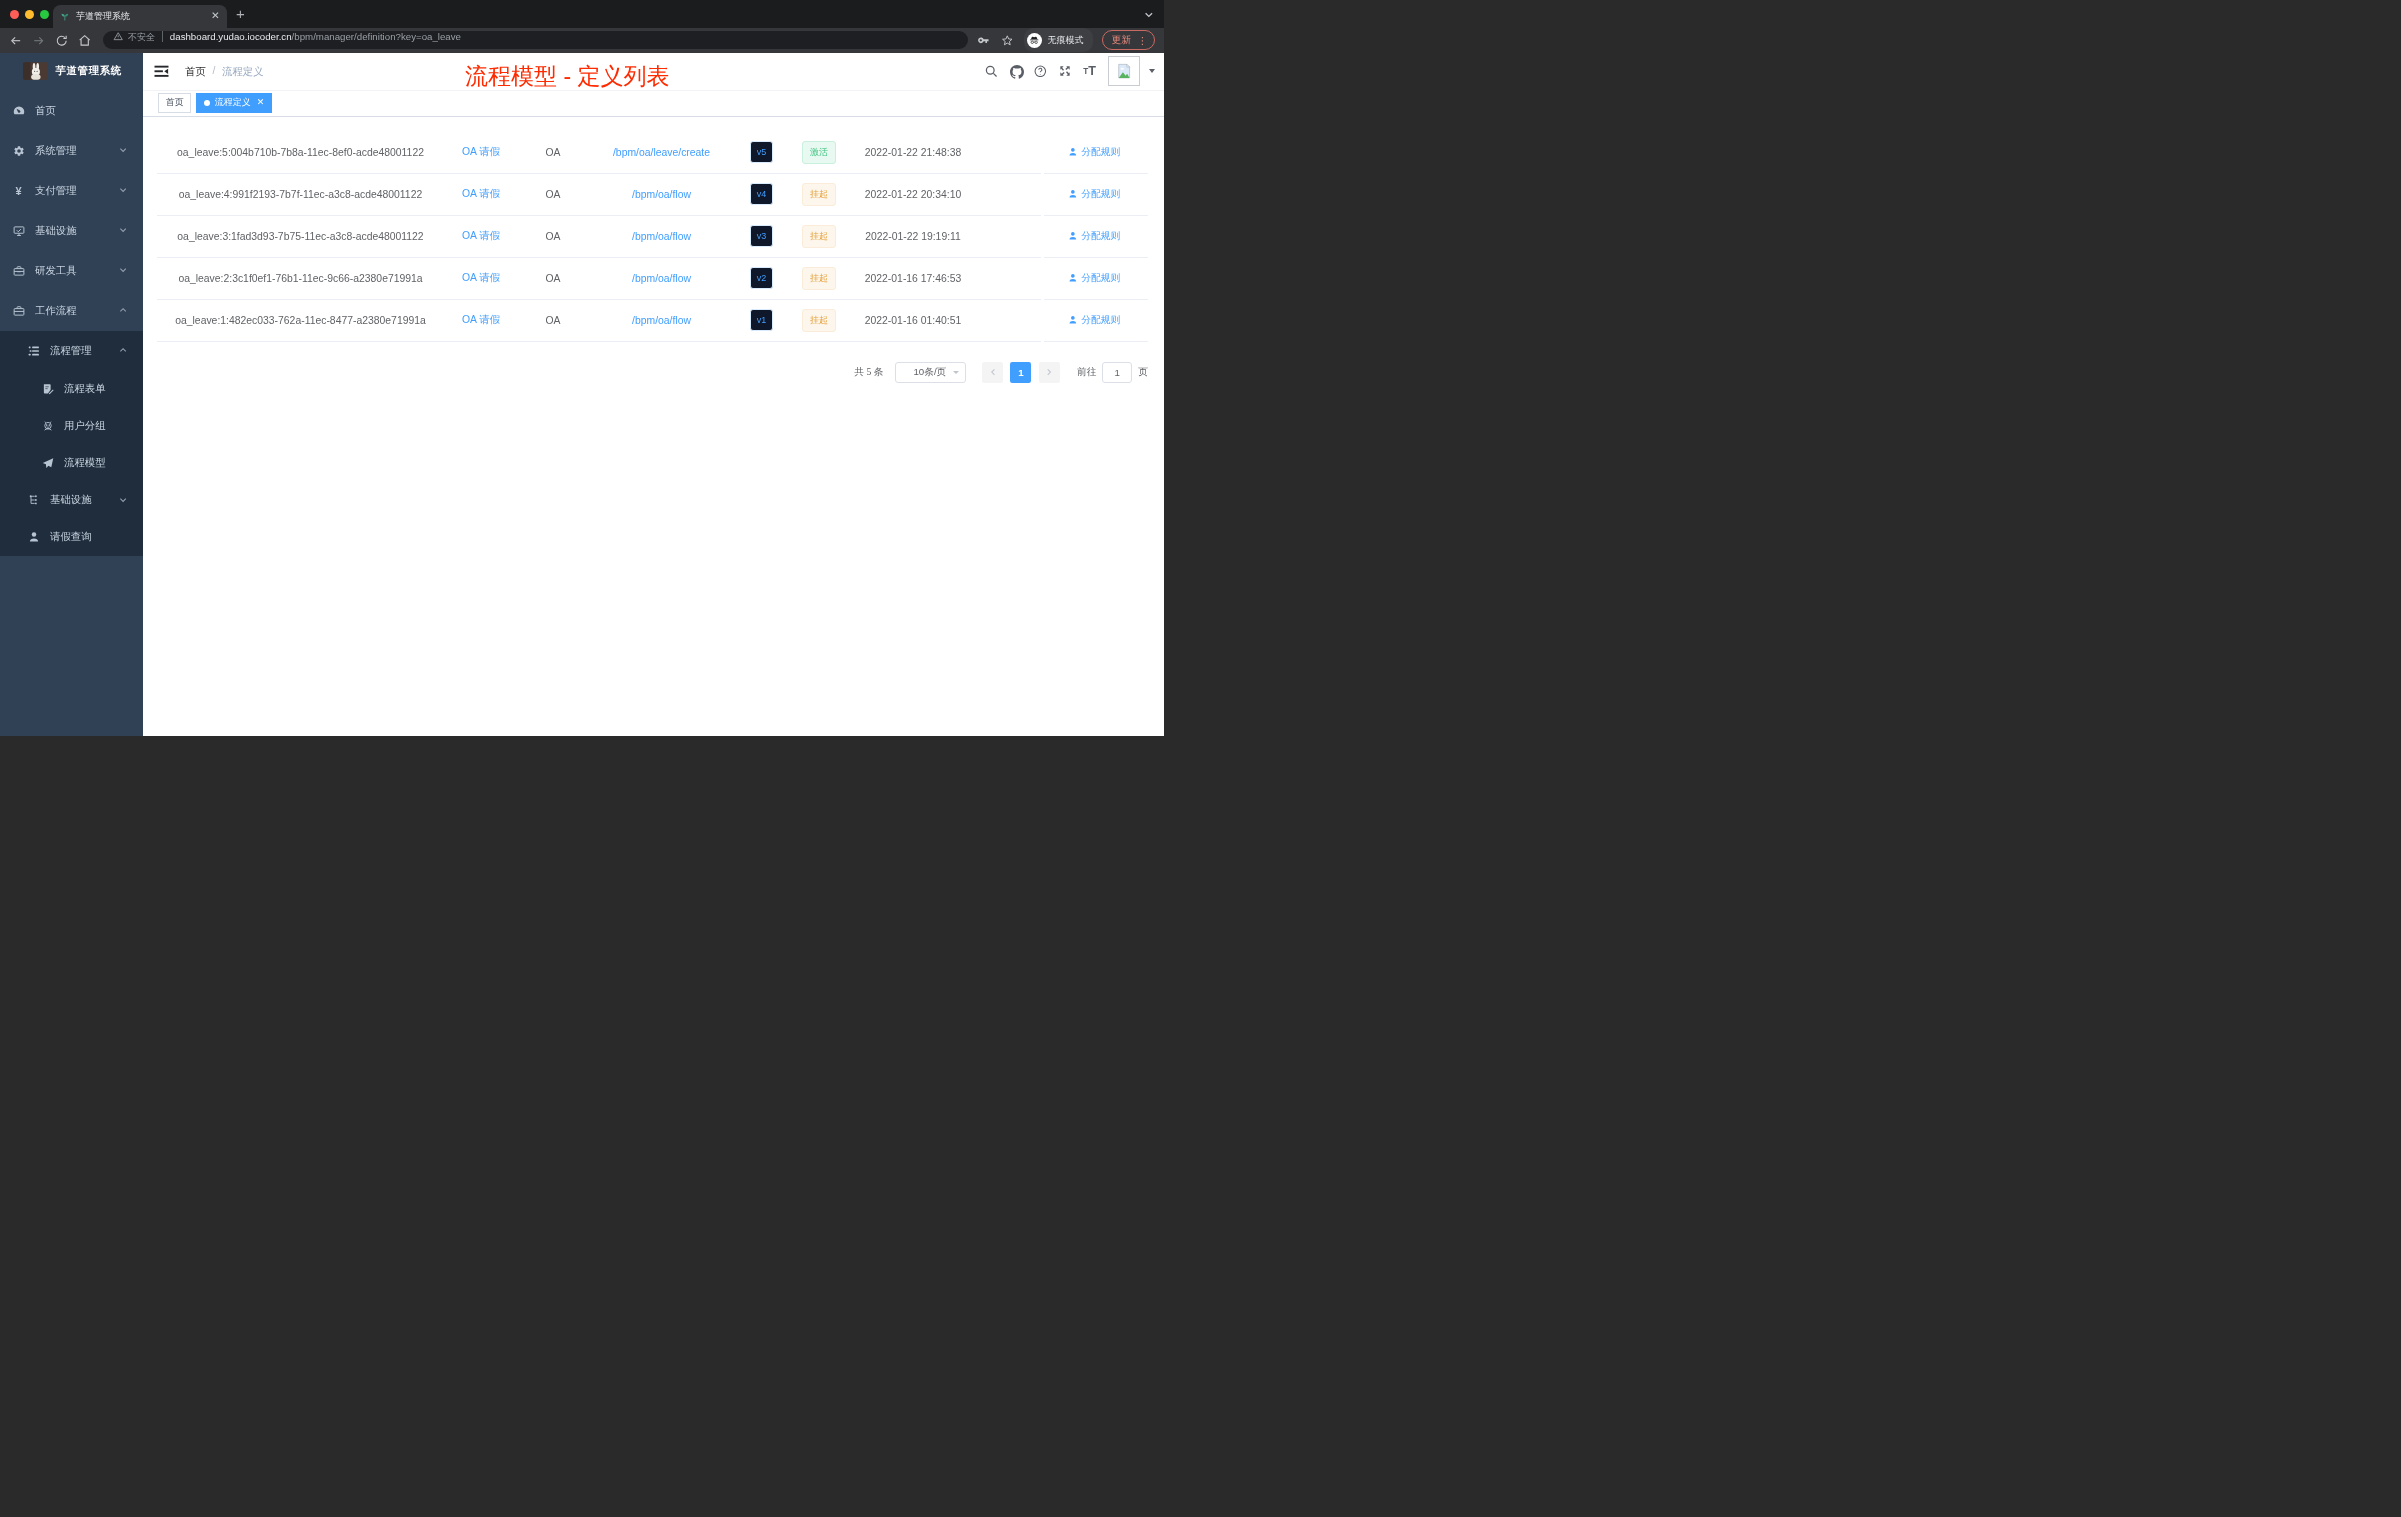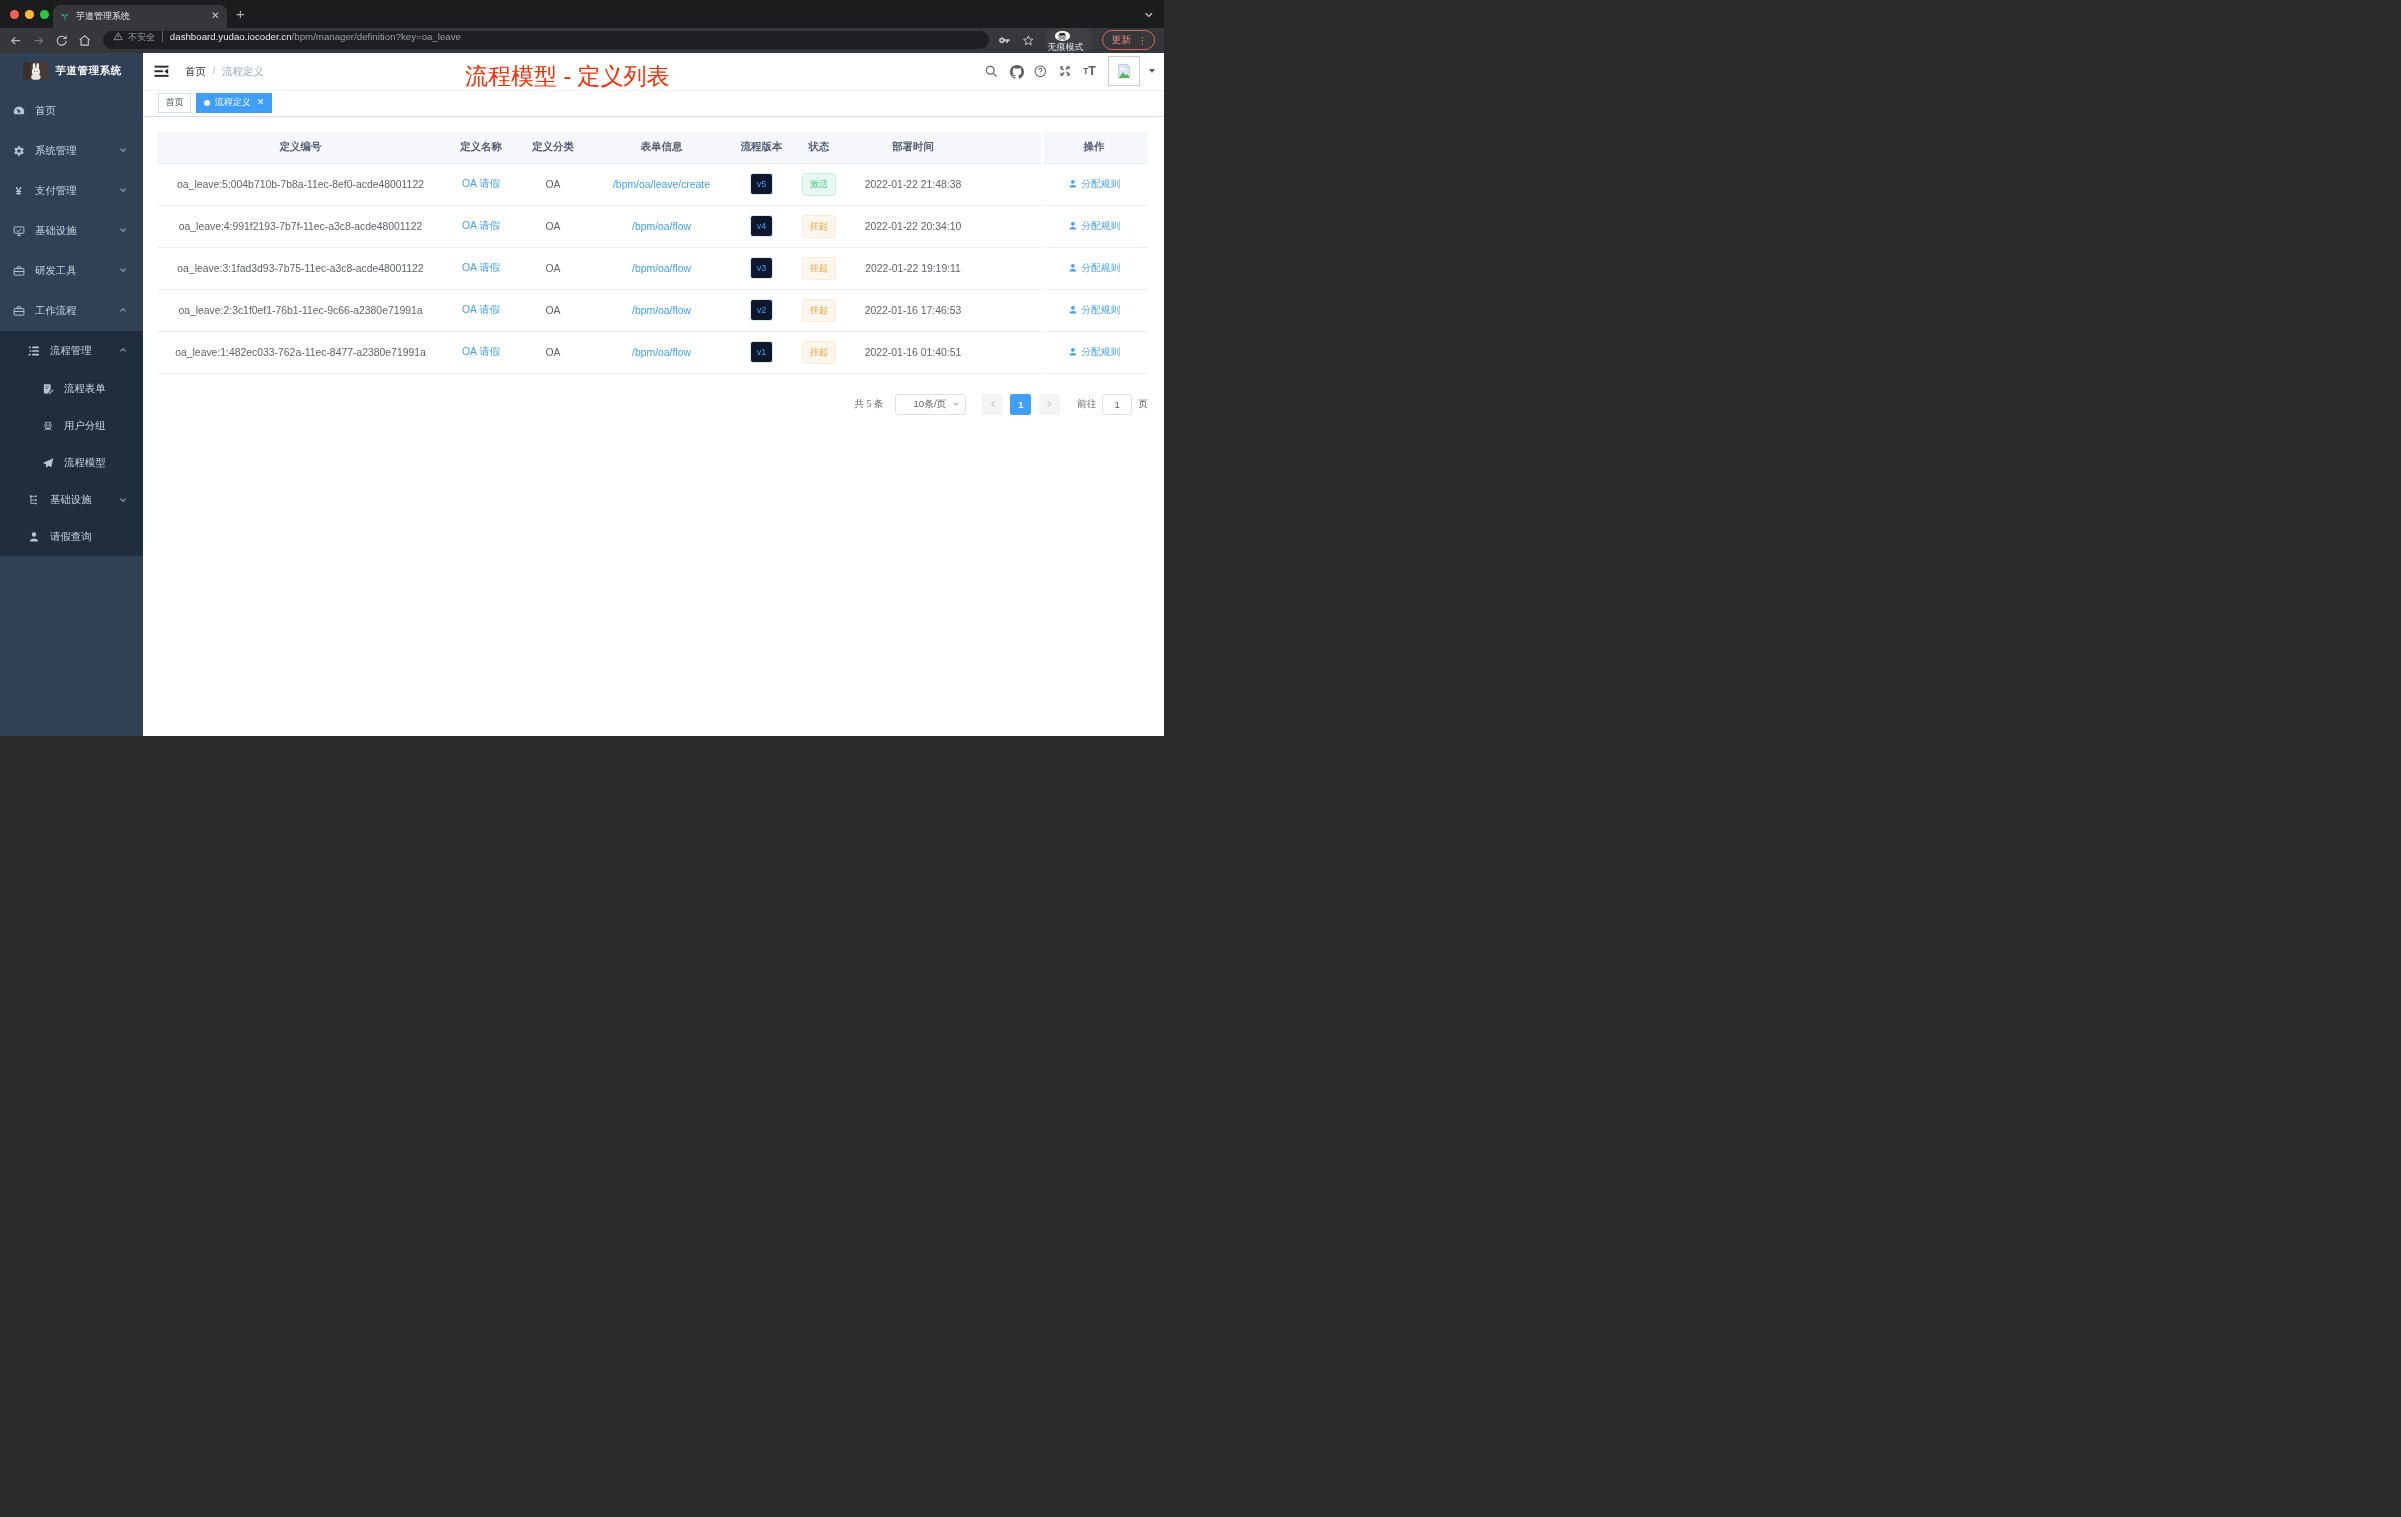--- a/index.html
+++ b/index.html
@@ -22,21 +22,21 @@
   .nav-ic{width:13.4px;height:13.4px;color:#c6c9cc;margin-right:9.7px;flex-shrink:0;}
   .nav-ic.dim{color:#74777b;}
   .urlbar{flex:1;height:18px;background:#1e1f22;border-radius:9px;display:flex;align-items:flex-start;
           padding:0 10.4px;margin:0 9px 0 1.5px;min-width:0;}
   .sec-label{color:#9aa0a6;font-size:9px;margin:0 6.7px 0 4.5px;white-space:nowrap;}
   .url-sep{width:0.7px;height:10.4px;background:#5f6368;margin-right:7.4px;}
   .url-text{font-size:9.7px;color:#e8eaed;white-space:nowrap;overflow:hidden;}
   .url-path{color:#9aa0a6;}
   .chrome-ic{width:12.6px;height:12.6px;color:#c6c9cc;margin-right:11px;flex-shrink:0;}
   .incog{height:19.3px;border-radius:9.7px;background:#3d3f43;display:flex;align-items:center;
-         padding:2.2px 9px 2.2px 2.2px;margin-right:9px;flex-shrink:0;flex-direction:column;}
+         padding:2.2px 9px 2.2px 2.2px;margin-right:9px;flex-shrink:0;}
   .incog-circle{width:15px;height:15px;border-radius:50%;background:#fff;display:flex;
                 align-items:center;justify-content:center;margin-right:6px;}
   .incog-label{color:#e8eaed;font-size:9px;white-space:nowrap;}
   .update{height:18px;border:1.1px solid #c96a62;border-radius:10.4px;display:flex;align-items:center;
           padding:0 6.7px 0 9px;color:#ef8d80;font-size:9.7px;gap:6.7px;flex-shrink:0;}
   .update-dots{font-size:9.7px;letter-spacing:0;}
 
   
   .app{display:flex;height:683px;}
   .sidebar{width:143px;background:#304156;flex-shrink:0;position:relative;}
@@ -451,31 +451,20 @@
           </span>
         <span class="tag active">
           <span class="tag-dot"></span>
           <span>流程定义</span>
           <span class="tag-close">✕</span>
         </span>
       </div>
 
       <div class="app-main">
         <div class="table">
-          <div class="thead">
-            <div class="th c1">定义编号</div>
-            <div class="th c2">定义名称</div>
-            <div class="th c3">定义分类</div>
-            <div class="th c4">表单信息</div>
-            <div class="th c5">流程版本</div>
-            <div class="th c6">状态</div>
-            <div class="th c7">部署时间</div>
-            <div class="th cf"></div>
-            <div class="th c8">操作</div>
-          </div>
 
           <div class="tr">
             <div class="td c1">oa_leave:5:004b710b-7b8a-11ec-8ef0-acde48001122</div>
             <div class="td c2">
                 <span class="lnk">OA 请假</span>
               </div>
             <div class="td c3">OA</div>
             <div class="td c4">
                 <span class="lnk">/bpm/oa/leave/create</span>
               </div>

